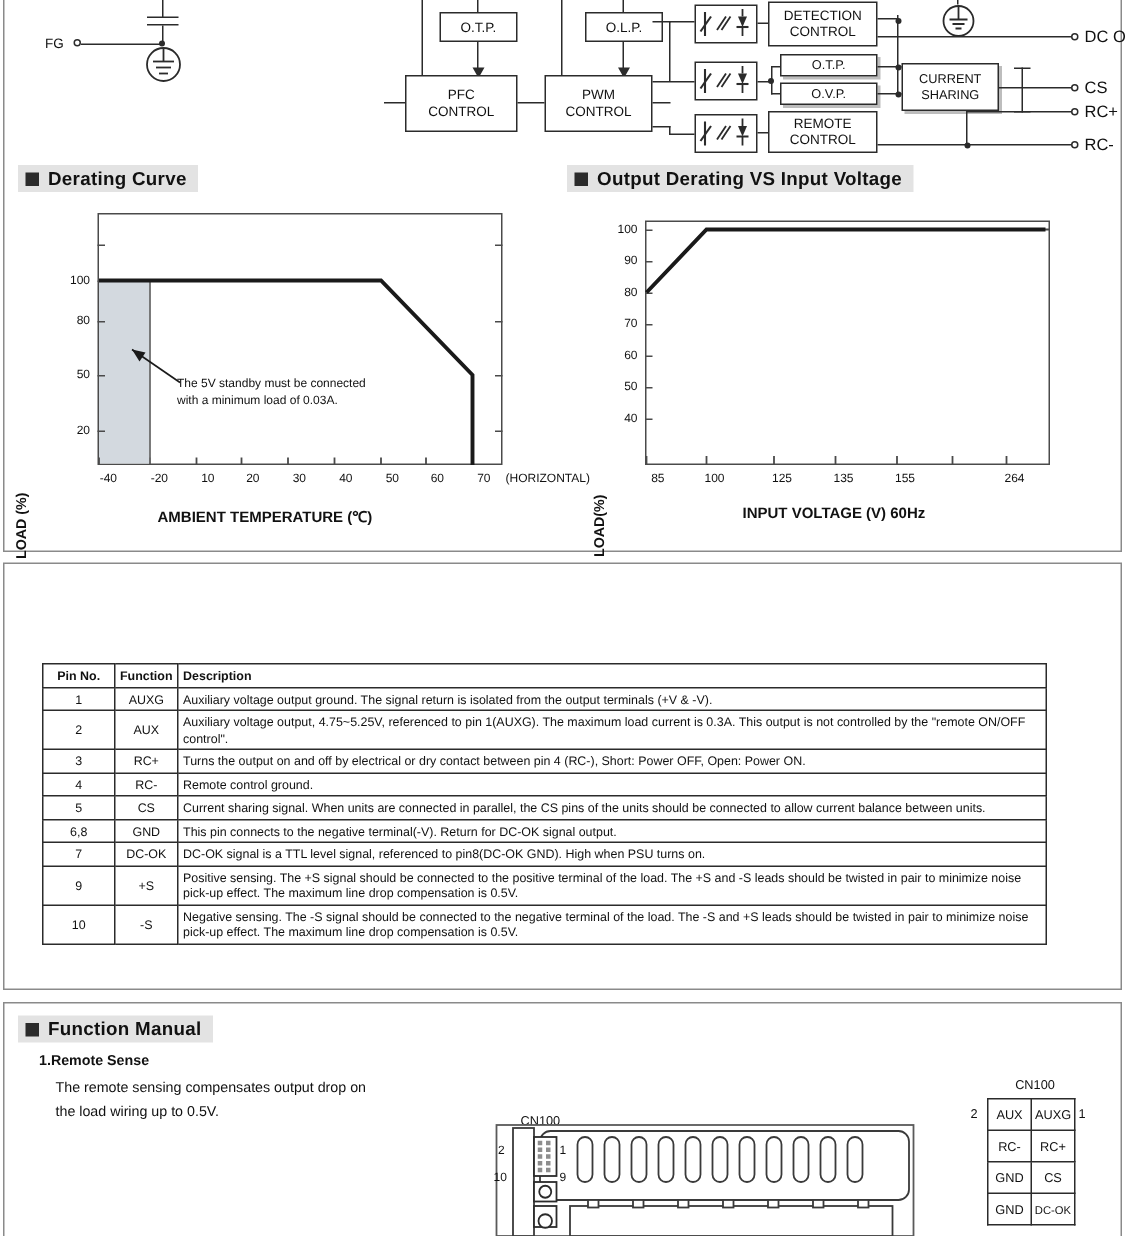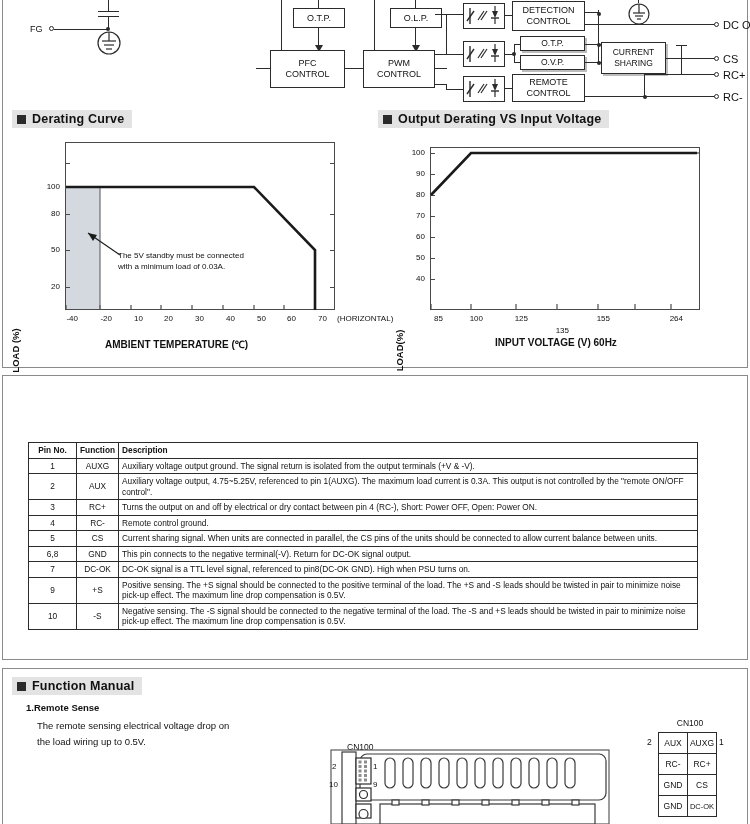--- a/index.html
+++ b/index.html
@@ -441,21 +441,21 @@
     <div class="tick-lbl y" style="left:26px;top:102px;width:24px;">60</div>
     <div class="tick-mark" style="left:55px;top:107px;width:5px;height:1.2px;"></div>
     <div class="tick-lbl y" style="left:26px;top:123px;width:24px;">50</div>
     <div class="tick-mark" style="left:55px;top:128px;width:5px;height:1.2px;"></div>
     <div class="tick-lbl y" style="left:26px;top:144px;width:24px;">40</div>
     <div class="tick-mark" style="left:55px;top:149px;width:5px;height:1.2px;"></div>
 
     <div class="tick-lbl" style="left:44px;top:184px;width:24px;">85</div>
     <div class="tick-lbl" style="left:84px;top:184px;width:24px;">100</div>
     <div class="tick-lbl" style="left:129px;top:184px;width:24px;">125</div>
-    <div class="tick-lbl" style="left:170px;top:196px;width:24px;">135</div>
+    <div class="tick-lbl" style="left:170px;top:184px;width:24px;">135</div>
     <div class="tick-lbl" style="left:211px;top:184px;width:24px;">155</div>
     <div class="tick-lbl" style="left:284px;top:184px;width:24px;">264</div>
 
     <svg style="position:absolute;left:0;top:0;" width="375" height="200">
       <g stroke="#4a4a4a" stroke-width="1.2">
         <line x1="56" y1="180" x2="56" y2="174"></line>
         <line x1="96" y1="180" x2="96" y2="174"></line>
         <line x1="141" y1="180" x2="141" y2="174"></line>
         <line x1="182" y1="180" x2="182" y2="174"></line>
         <line x1="223" y1="180" x2="223" y2="174"></line>
@@ -532,21 +532,21 @@
 
   <div class="panel" id="panel-bottom"></div>
 
   <div class="sec-head" style="left:12px;top:677px;">
     <span class="bullet"></span>
     <span>Function Manual</span>
   </div>
 
   <div class="fm-title" style="left:26px;top:702px;">1.Remote Sense</div>
   <div class="fm-body" style="left:37px;top:718px;">
-    <div>The remote sensing electrical voltage drop on</div>
+    <div>The remote sensing compensates output drop on</div>
     <div>the load wiring up to 0.5V.</div>
   </div>
 
   <div class="mech" style="left:330px;top:740px;width:290px;height:84px;">
     <div style="position:absolute;left:17px;top:2px;font-size:8.5px;">CN100</div>
     <svg width="290" height="84" style="position:absolute;left:0;top:0;">
 
       <rect x="1" y="10" width="278" height="74" fill="#fff" stroke="#5a5a5a" stroke-width="1.2"></rect>
 
       <rect x="12" y="12" width="14" height="72" fill="#fff" stroke="#3a3a3a" stroke-width="1.2"></rect>

